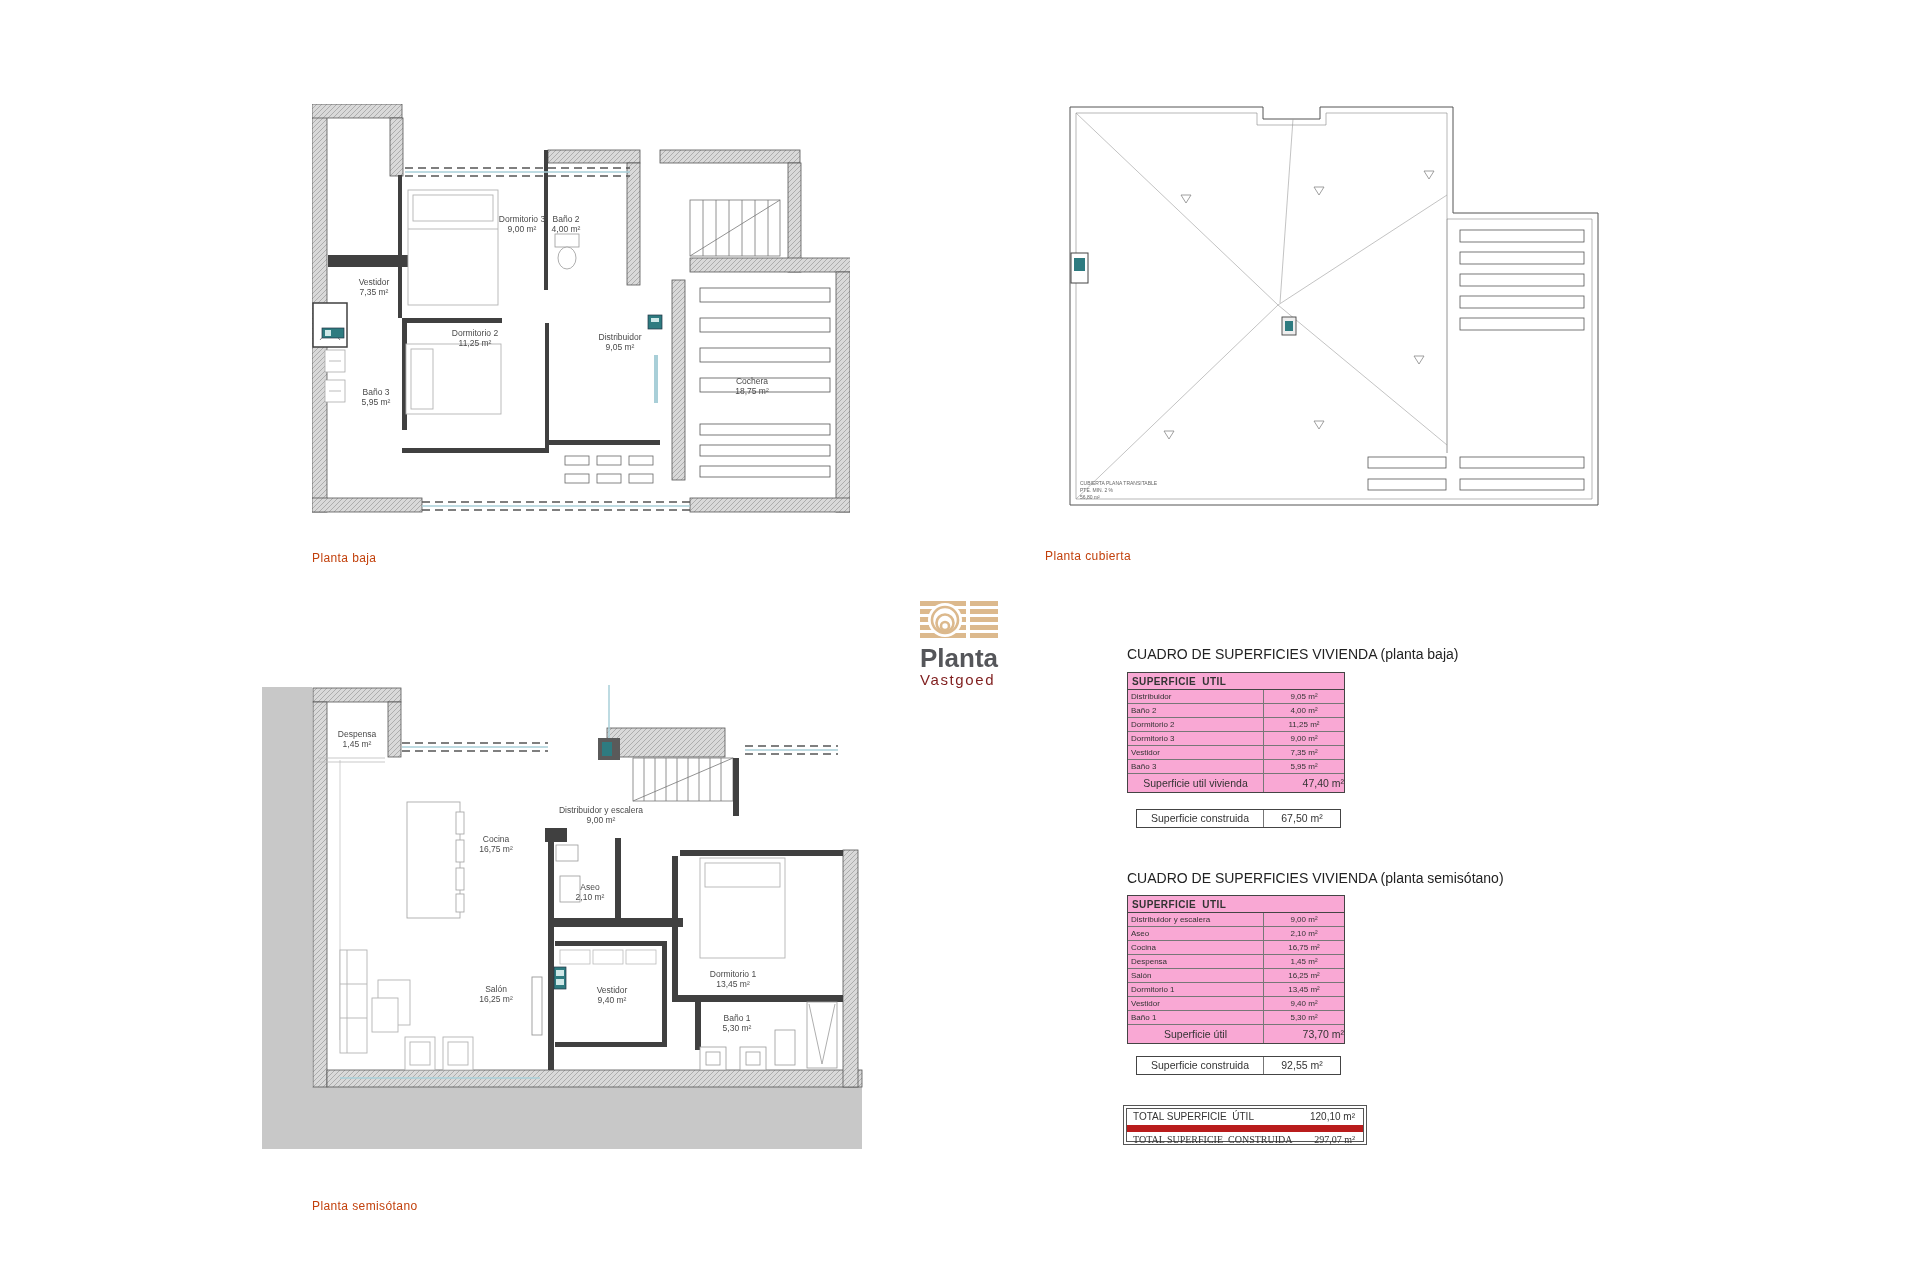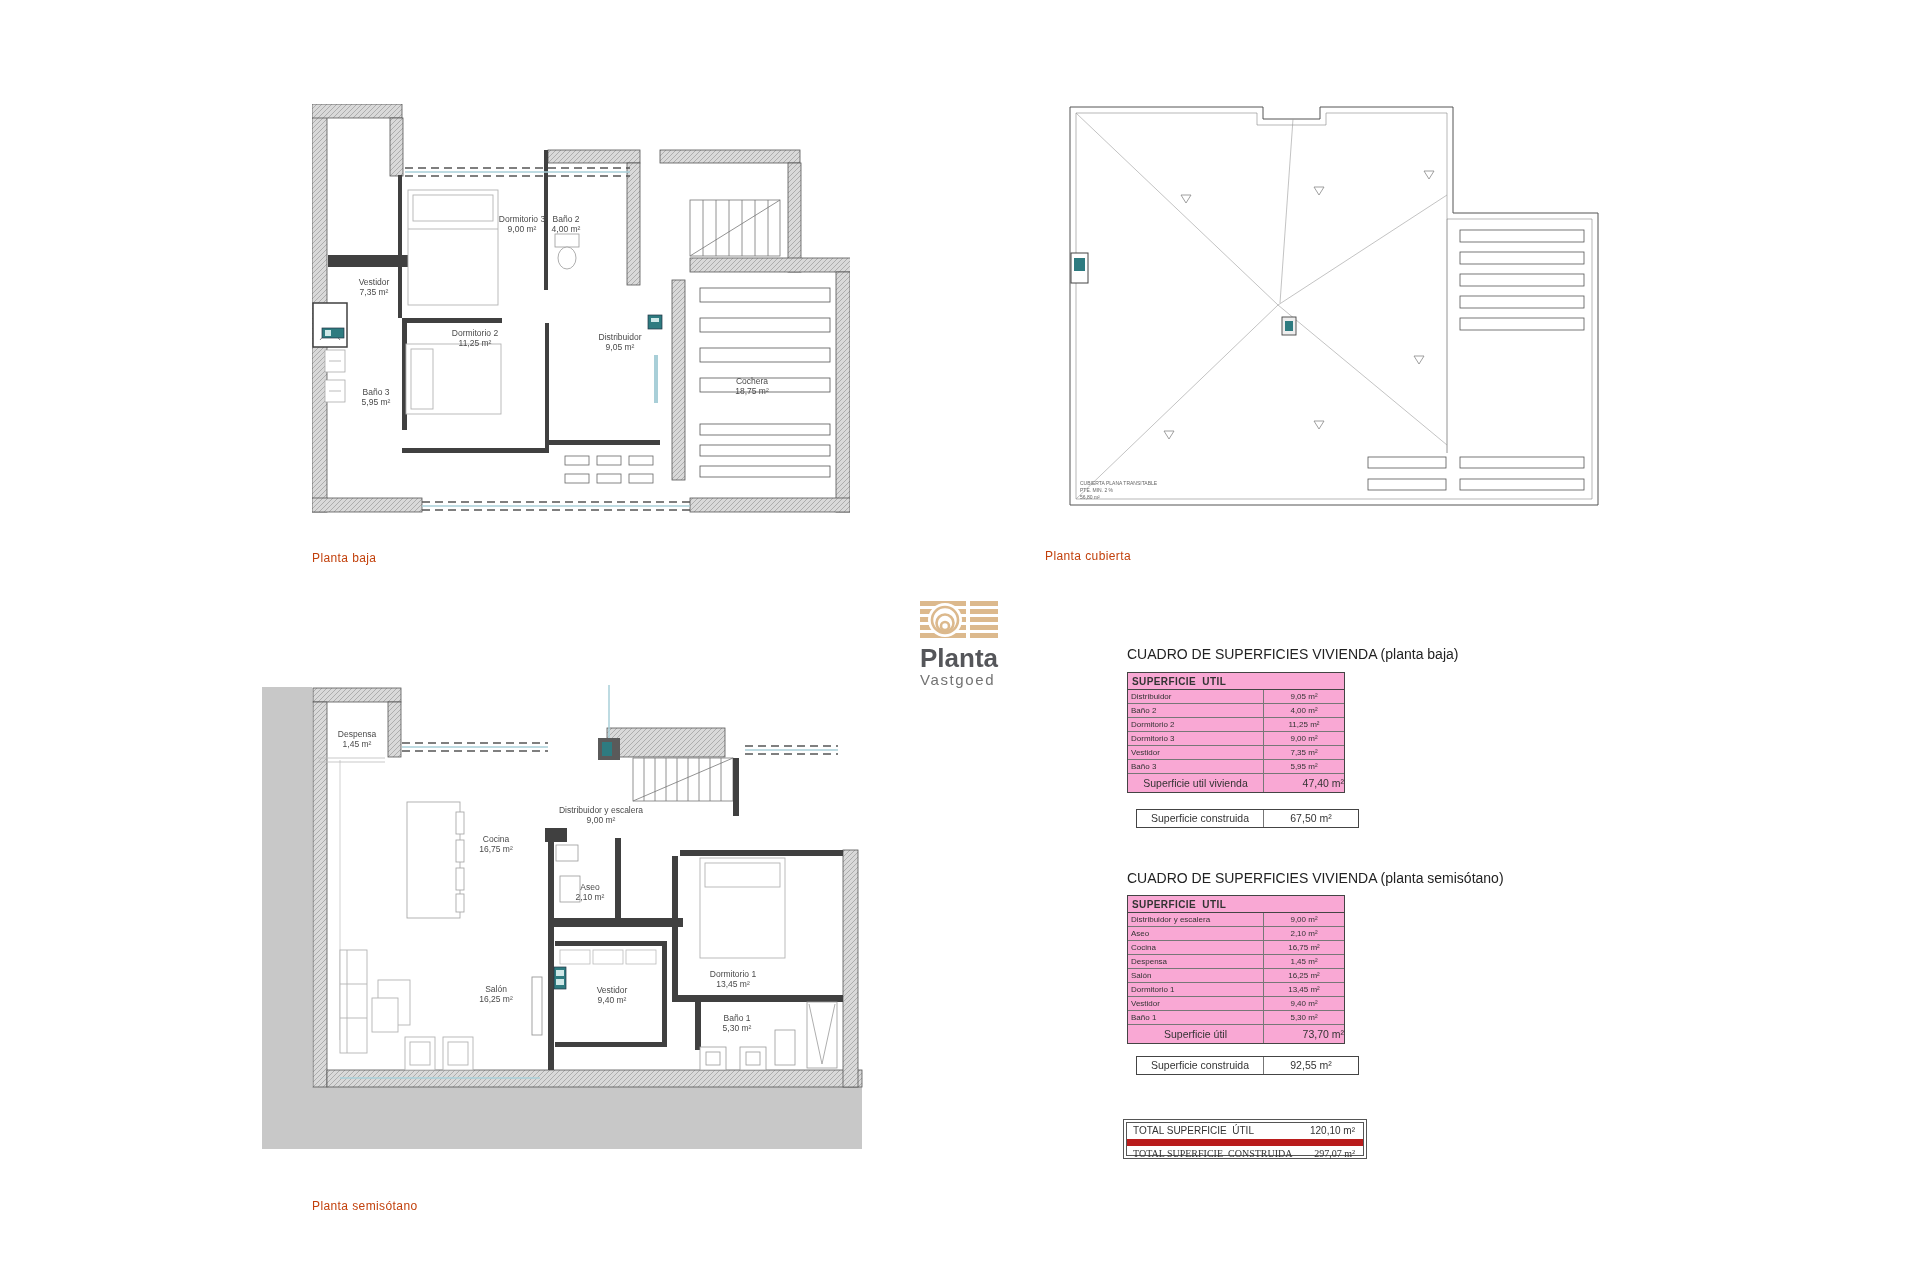--- a/index.html
+++ b/index.html
@@ -11,41 +11,41 @@
   svg text { font-family:"Liberation Sans", sans-serif; fill:#4a4a4a; }
   .rm  { font-size:8.5px; text-anchor:middle; }
   .tiny{ font-size:5px; fill:#666; }
 
   
   .floor-label { position:absolute; font-size:12px; letter-spacing:0.4px; color:#c2410c; }
 
   
   .logo { position:absolute; left:920px; top:600px; width:110px; }
   .logo-brand { font-size:26px; font-weight:bold; color:#55565a; line-height:1.0; margin-top:1px; }
-  .logo-sub   { font-size:15px; color:#737373; letter-spacing:1.6px; margin-top:0px; }
+  .logo-sub   { font-size:15px; color:#7f1d1d; letter-spacing:1.6px; margin-top:0px; }
 
   
   .tables { position:absolute; left:1127px; top:646px; width:244px; font-size:8px; color:#333; }
   .tbl-title { font-size:14px; color:#222; white-space:pre; }
   .tbl { width:218px; border:1px solid #444; margin-top:10px; background:#f9a8d4; }
   .tbl-header { height:17px; line-height:17px; font-size:10px; font-weight:600;
                 letter-spacing:0.4px; padding-left:4px; border-bottom:1px solid #444; white-space:pre; }
   .tbl-row { display:flex; height:14px; line-height:14px; border-bottom:1px solid #777; }
   .tbl-row .lab { flex:0 0 136px; border-right:1px solid #777; padding-left:3px;
                   overflow:hidden; white-space:nowrap; }
   .tbl-row .val { flex:1; text-align:center; }
   .tbl-total { display:flex; height:18px; line-height:18px; font-size:10.5px; }
   .tbl-total .lab { flex:0 0 136px; border-right:1px solid #777; text-align:center; }
   .tbl-total .val { flex:1; text-align:right; }
-  .built-box { width:223px; margin-left:9px; border:1px solid #444; display:flex;
+  .built-box { width:205px; margin-left:9px; border:1px solid #444; display:flex;
                height:19px; line-height:17px; font-size:10.5px; background:#fff; }
   .built-box .lab { flex:0 0 127px; border-right:1px solid #777; text-align:center; }
   .built-box .val { flex:1; text-align:center; }
   .m16 { margin-top:16px; } .m42 { margin-top:42px; } .m9 { margin-top:9px; } .m12 { margin-top:12px; }
-  .totals-box { width:244px; margin-left:-4px; margin-top:44px; border:1px solid #555; padding:2px; background:#fff; }
+  .totals-box { width:244px; margin-left:-4px; margin-top:30px; border:1px solid #555; padding:2px; background:#fff; }
   .totals-inner { border:1px solid #555; }
   .tot-row { display:flex; height:16px; line-height:16px; font-size:10px; white-space:pre; }
   .tot-row + .tot-row { border-top:7px solid #b91c1c;font-family:Liberation Serif, serif; }
   .tot-row .lab { flex:1; padding-left:6px; }
   .tot-row .val { padding-right:8px; }
 </style>
 </head>
 <body>
 
 <svg class="abs" style="left:312px; top:104px;" width="538" height="412" viewBox="0 0 538 412">

